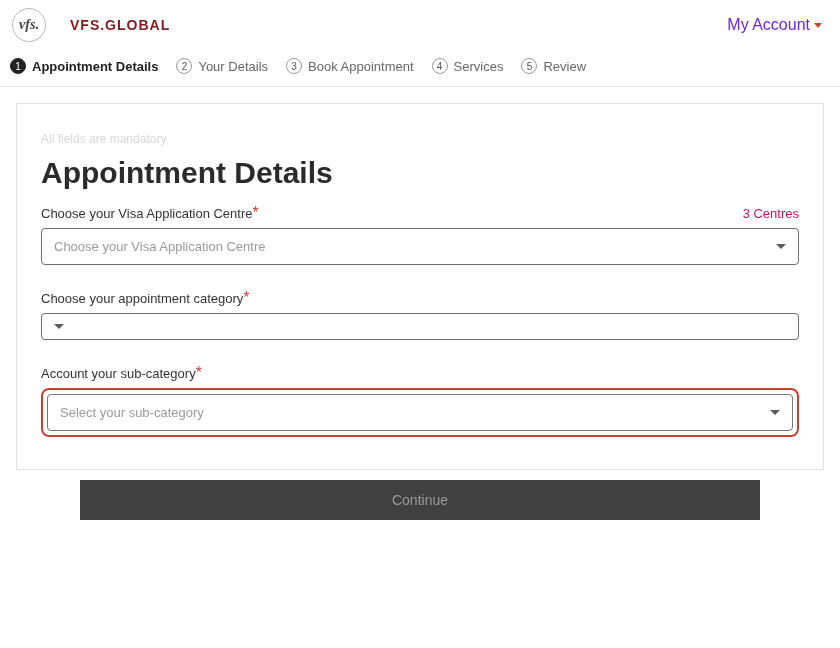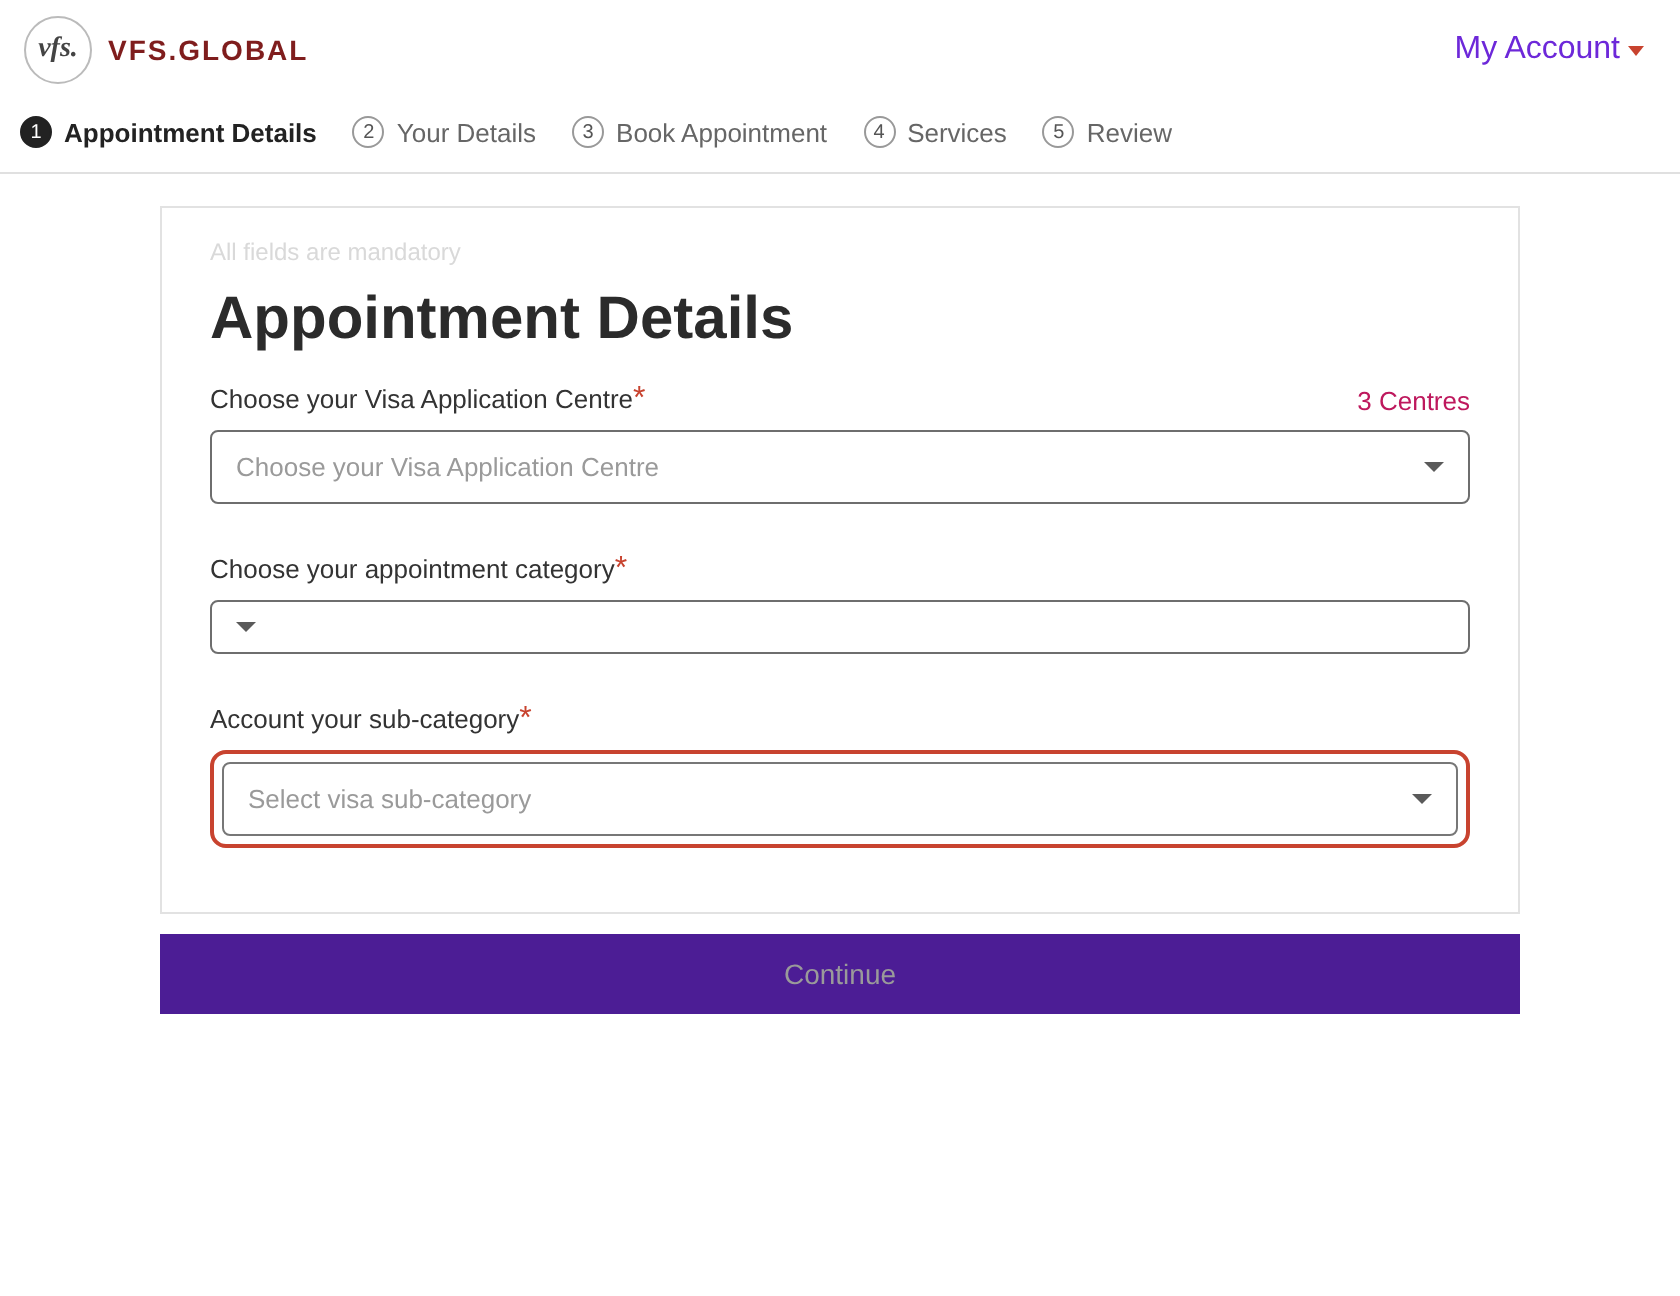--- a/index.html
+++ b/index.html
@@ -13,21 +13,21 @@
   }
   .topbar {
     display: flex;
     align-items: center;
     justify-content: space-between;
     padding: 8px 18px 6px 12px;
   }
   .brand {
     display: flex;
     align-items: center;
-    gap: 8px;
+    gap: 24px;
   }
   .logo {
     width: 34px; height: 34px;
     border: 1px solid #bbb;
     border-radius: 50%;
     display: flex; align-items: center; justify-content: center;
     font-style: italic;
     font-weight: bold;
     font-family: Georgia, serif;
     font-size: 14px;
@@ -71,24 +71,24 @@
     color: #555;
     background: #fff;
   }
   .step.active .step-badge {
     background: #222; color: #fff; border-color: #222;
   }
   .step.active .step-text { color: #222; font-weight: 600; }
 
   .panel {
     margin: 16px auto 0 auto;
-    width: 680px;
+    width: 808px;
     border: 1px solid #e2e2e2;
     background: #fff;
-    padding: 15px 24px 28px 24px;
+    padding: 28px 24px 28px 24px;
   }
   .mandatory-note {
     font-size: 12px;
     color: #d9d9d9;
     margin-bottom: 10px;
   }
   .page-title {
     font-size: 30px;
     font-weight: 600;
     color: #2b2b2b;
@@ -144,21 +144,21 @@
   }
   .highlight-wrap .select {
     border: 1px solid #777;
   }
   .continue-bar {
     width: 680px;
     margin: 10px auto 0 auto;
   }
   .continue-btn {
     width: 100%;
-    background: #4c1d95;
+    background: #404040;
     color: #9a9a9a;
     border: none;
     padding: 12px 0;
     font-size: 14px;
     cursor: not-allowed;
   }
 </style>
 </head>
 <body>
 
@@ -225,21 +225,21 @@
   </div>
 
   <div class="field" style="margin-bottom:4px;">
     <div class="field-header">
       <div>
         <span class="field-label">Account your sub-category</span><span class="req">*</span>
       </div>
     </div>
     <div class="highlight-wrap">
       <div class="select">
-        <span class="placeholder">Select visa sub-category</span>
+        <span class="placeholder">Select your sub-category</span>
         <span class="arrow"></span>
       </div>
     </div>
   </div>
 </div>
 
 <div class="continue-bar">
   <button class="continue-btn" disabled="">Continue</button>
 </div>
 

